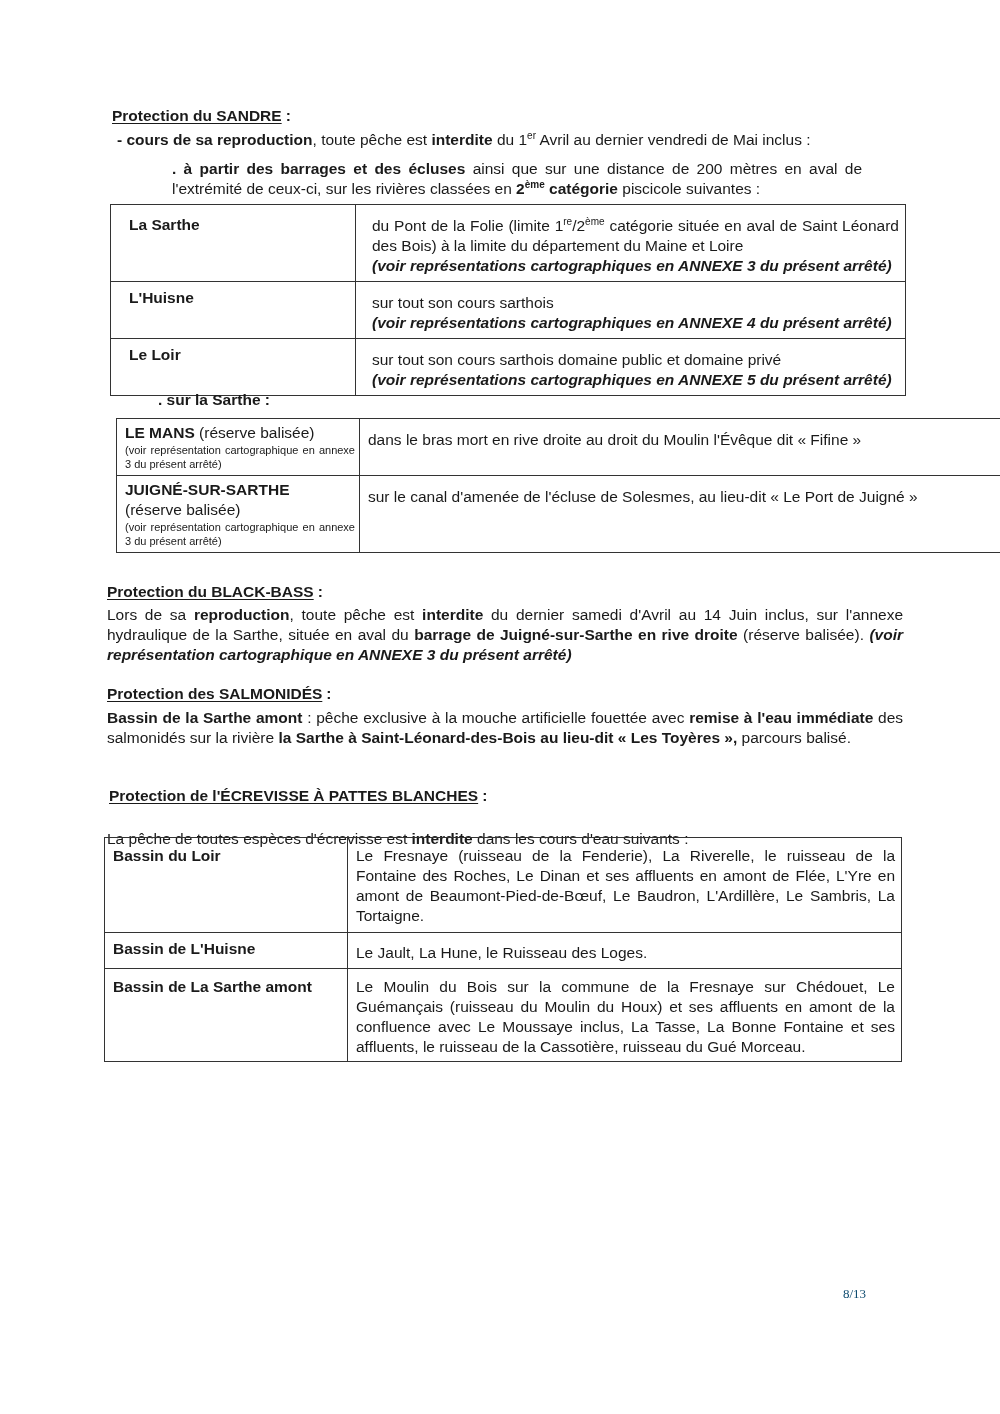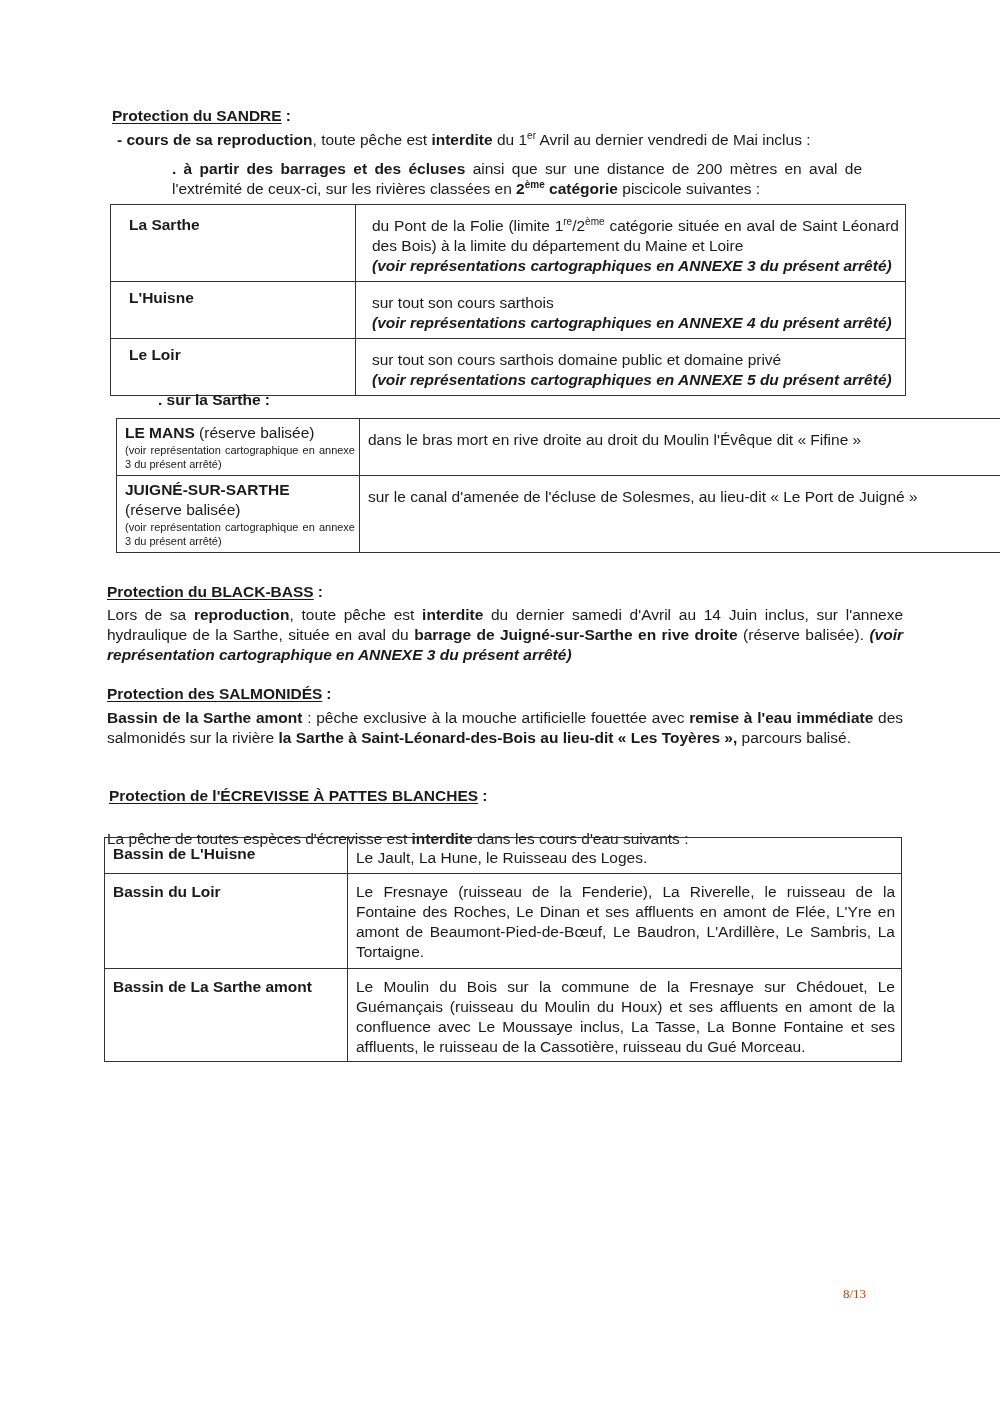--- a/index.html
+++ b/index.html
@@ -16,21 +16,21 @@
   .heading .colon { text-decoration: none; display: inline-block; margin-left: 4px; }
   .para { position: absolute; text-align: justify; }
   .b { font-weight: bold; }
   .bi { font-weight: bold; font-style: italic; }
   sup { font-size: 10px; line-height: 0; vertical-align: 6px; }
   table { position: absolute; border-collapse: collapse; }
   td { border: 1px solid #333; vertical-align: top; padding: 11px 6px 5px 8px; }
   td.key { font-weight: bold; }
   .small { font-size: 11px; line-height: 14px; text-align: justify; display: block; }
   .just { text-align: justify; }
-  .pagenum { position: absolute; left: 843px; top: 1284px; font-family: "Liberation Serif", serif; font-size: 13px; color: #c2410c; }
+  .pagenum { position: absolute; left: 843px; top: 1284px; font-family: "Liberation Serif", serif; font-size: 13px; color: #0c4a6e; }
 </style>
 </head>
 <body>
 
 <div class="page">
 
   <div class="heading" style="left:112px; top:106px;">
     <span>Protection du SANDRE</span><span class="colon">:</span>
   </div>
 
@@ -119,26 +119,26 @@
     <span>La pêche de toutes espèces d'écrevisse est </span><span class="b">interdite</span><span> dans les cours d'eau suivants :</span>
   </div>
 
   <table style="left:104px; top:837px; width:798px;">
     <colgroup>
         <col style="width:243px">
         <col>
       </colgroup>
     <tbody>
         <tr>
+      <td class="key" style="padding-top:8px;">Bassin du Loir</td>
+      <td class="just" style="padding-top:8px; padding-bottom:6px;">Le Fresnaye (ruisseau de la Fenderie), La Riverelle, le ruisseau de la Fontaine des Roches, Le Dinan et ses affluents en amont de Flée, L'Yre en amont de Beaumont-Pied-de-Bœuf, Le Baudron, L'Ardillère, Le Sambris, La Tortaigne.</td>
+    </tr>
+    <tr>
       <td class="key" style="padding-top:6px; padding-bottom:9px;">Bassin de L'Huisne</td>
       <td class="just" style="padding-top:10px;">Le Jault, La Hune, le Ruisseau des Loges.</td>
-    </tr>
-    <tr>
-      <td class="key" style="padding-top:8px;">Bassin du Loir</td>
-      <td class="just" style="padding-top:8px; padding-bottom:6px;">Le Fresnaye (ruisseau de la Fenderie), La Riverelle, le ruisseau de la Fontaine des Roches, Le Dinan et ses affluents en amont de Flée, L'Yre en amont de Beaumont-Pied-de-Bœuf, Le Baudron, L'Ardillère, Le Sambris, La Tortaigne.</td>
     </tr>
     <tr>
       <td class="key" style="padding-top:8px;">Bassin de La Sarthe amont</td>
       <td class="just" style="padding-top:8px; padding-bottom:4px;">Le Moulin du Bois sur la commune de la Fresnaye sur Chédouet, Le Guémançais (ruisseau du Moulin du Houx) et ses affluents en amont de la confluence avec Le Moussaye inclus, La Tasse, La Bonne Fontaine et ses affluents, le ruisseau de la Cassotière, ruisseau du Gué Morceau.</td>
     </tr>
   </tbody>
     </table>
 
   <div class="pagenum">8/13</div>
 </div>

